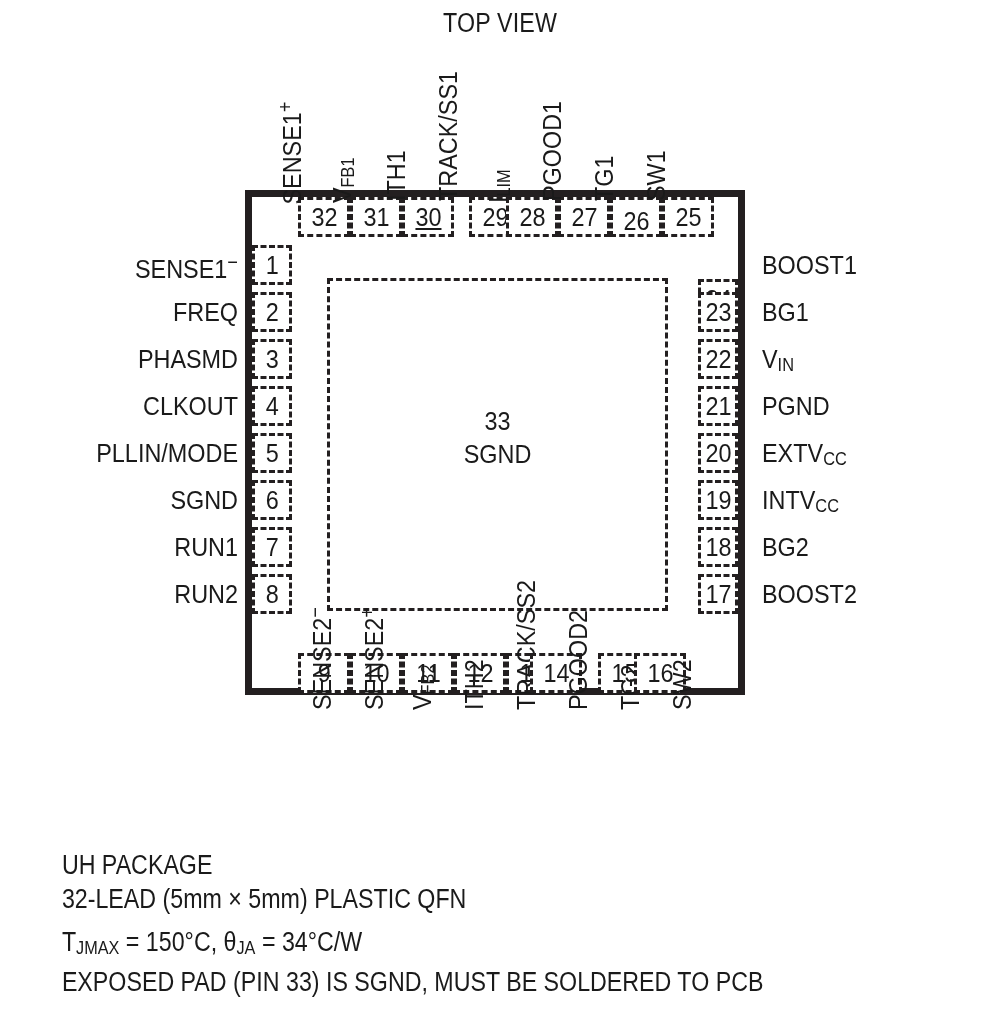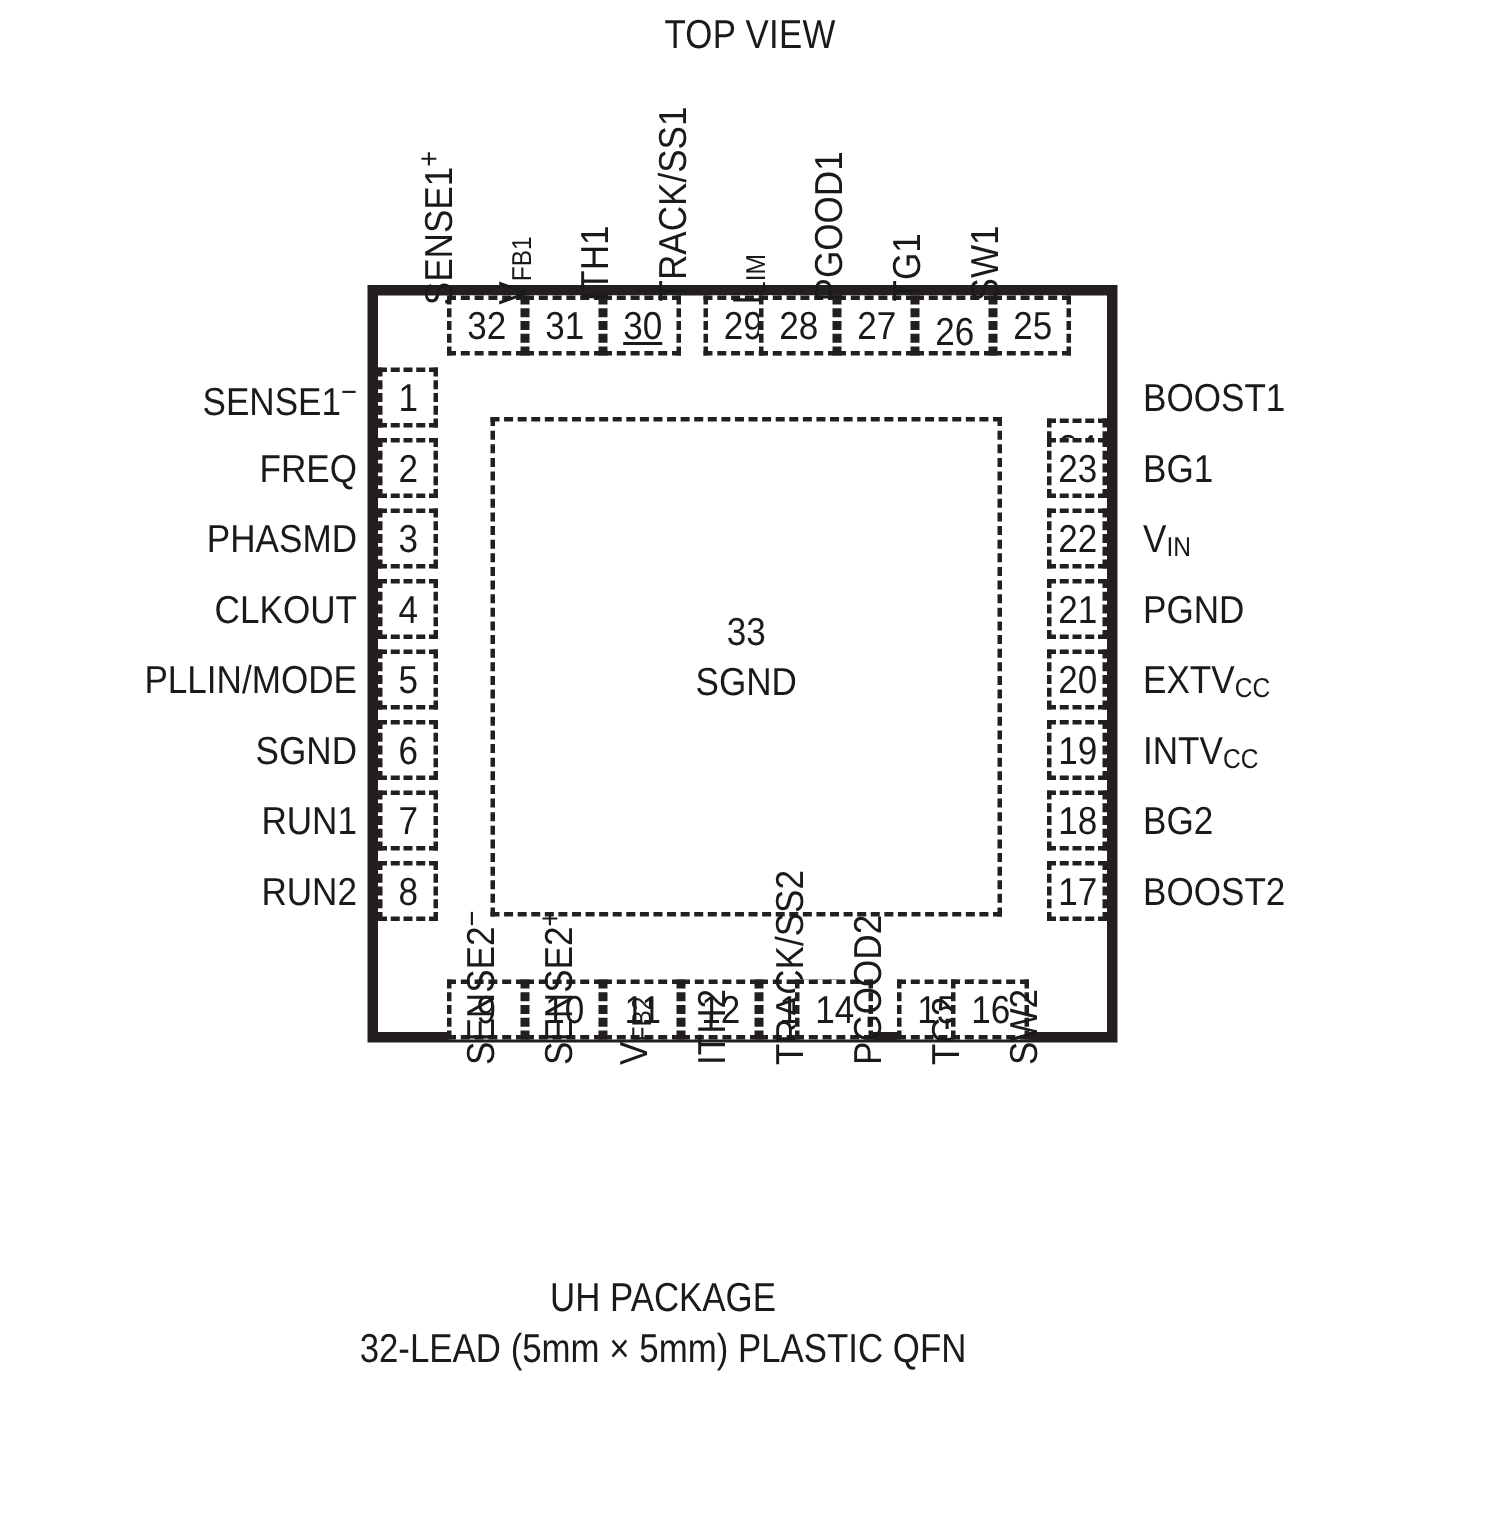--- a/index.html
+++ b/index.html
@@ -123,21 +123,20 @@
     font-size: 0.78em;
     vertical-align: 0.42em;
     letter-spacing: 0;
   }
 
   
   .caption {
     position: absolute;
     left: 0;
     width: 884px;
-    text-align: center;
     white-space: nowrap;
   }
   .cap-line {
     font-size: 27px;
     line-height: 34px;
     transform: scaleX(0.86);
     white-space: nowrap;
   }
 </style>
 </head>
@@ -283,14 +282,18 @@
       <div class="pin pin-h" style="left: 634px; top: 653px;">
         <span>16</span>
       </div>
       <div class="lbl lbl-vert-top" style="left: 669px; top: 710px;;width:0;">SW2</div>
     </div>
 
   <div class="caption" style="top: 848px;">
     <div class="cap-line">UH PACKAGE</div>
     <div class="cap-line">32-LEAD (5mm × 5mm) PLASTIC QFN</div>
   </div>
+  <div class="caption" style="top: 925px;">
+    <div class="cap-line">T<sub>JMAX</sub> = 150°C, θ<sub>JA</sub> = 34°C/W</div>
+    <div class="cap-line">EXPOSED PAD (PIN 33) IS SGND, MUST BE SOLDERED TO PCB</div>
+  </div>
 
 </div>
 
 </body></html>

